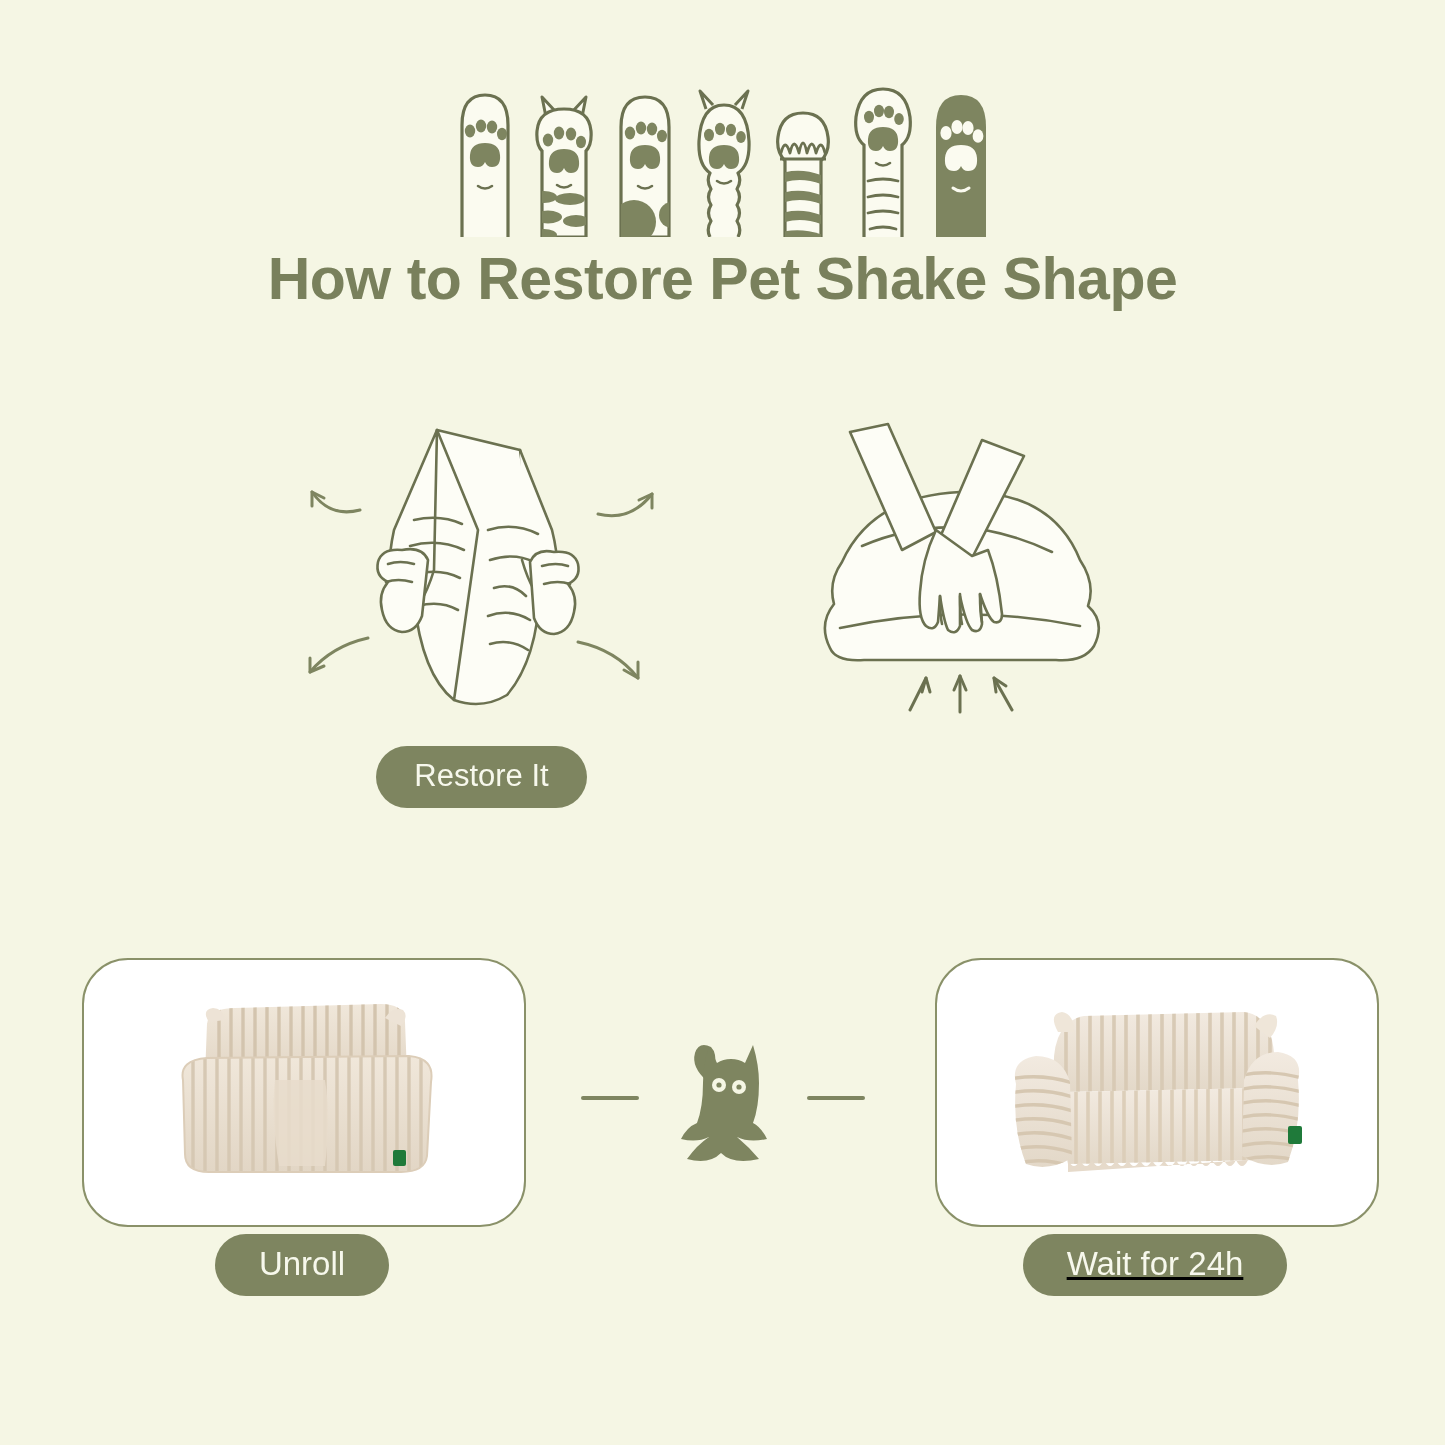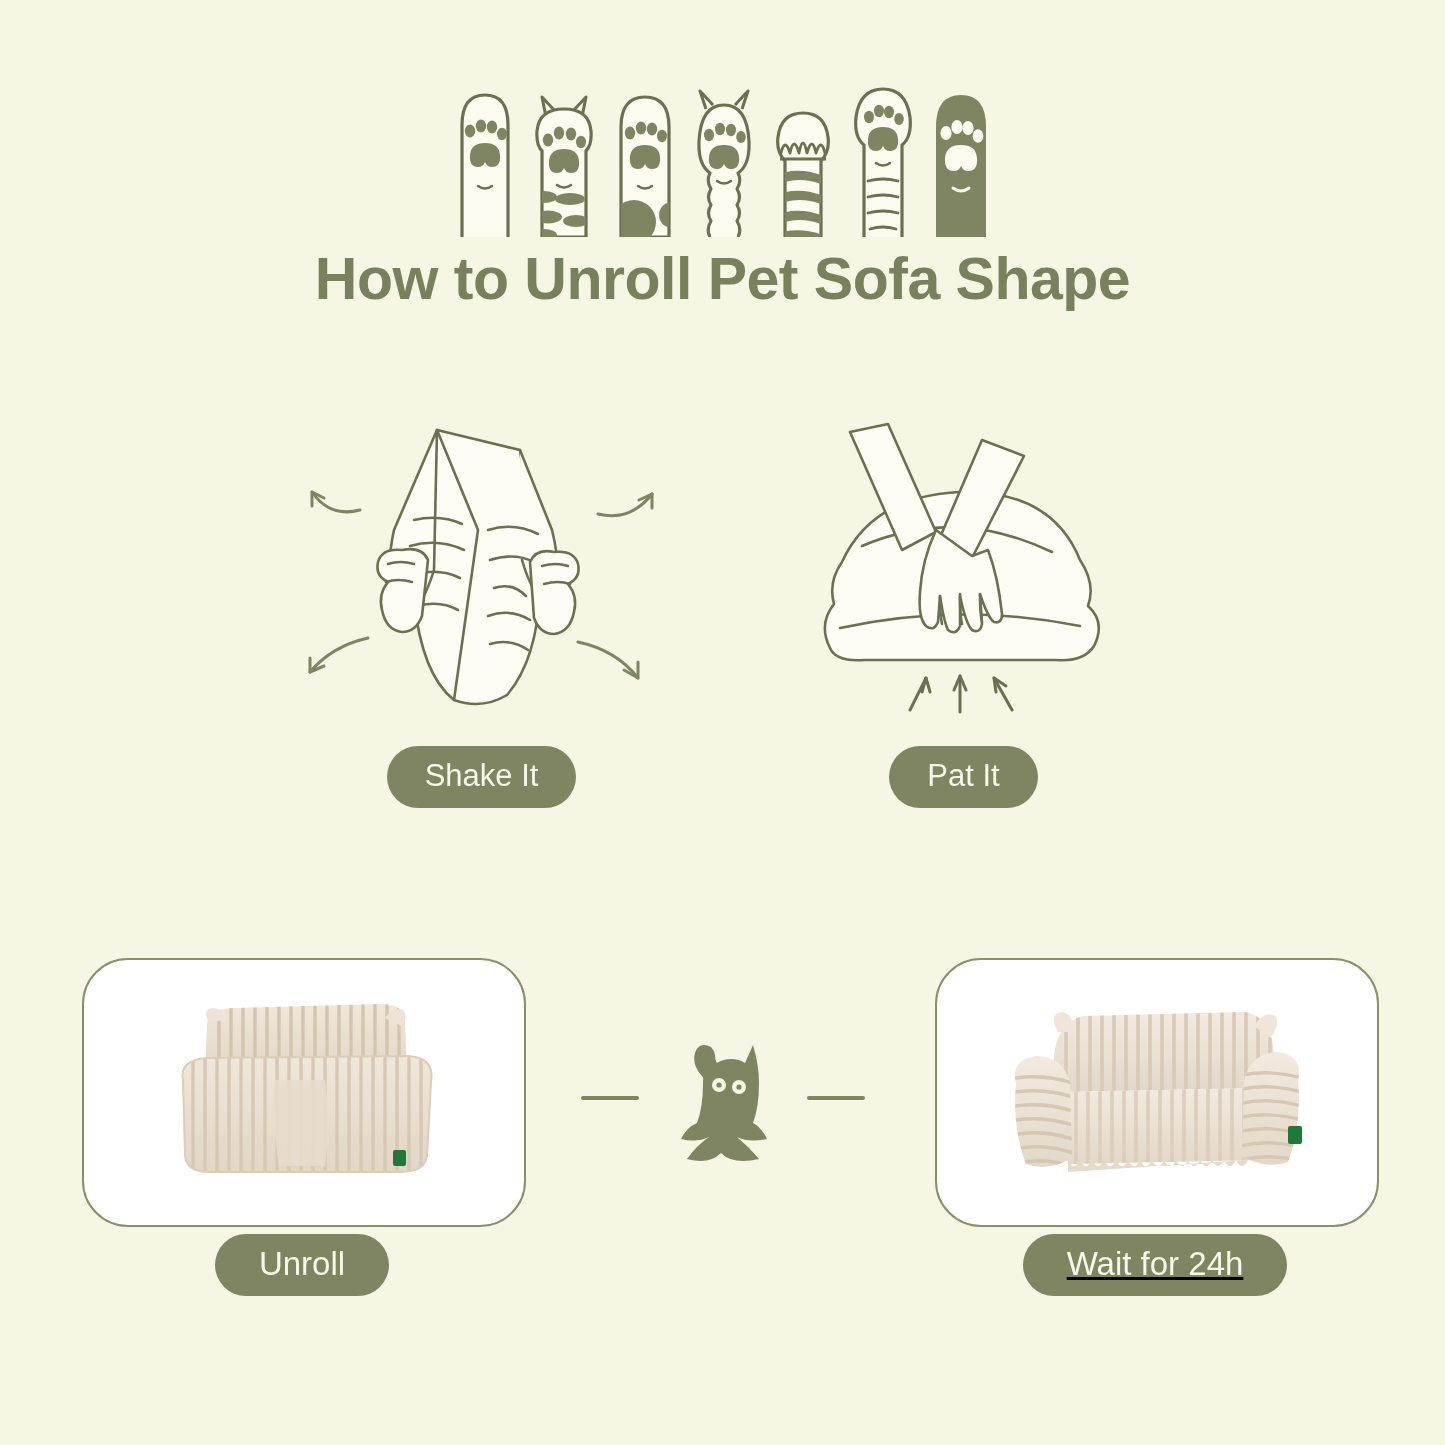--- a/index.html
+++ b/index.html
@@ -166,21 +166,21 @@
       <path d="M8 150 L8 40 Q8 8 33 8 Q58 8 58 40 L58 150 Z" fill="#7E8560"></path>
       <ellipse cx="18" cy="46" rx="5.6" ry="7" fill="#FBFBF0"></ellipse>
       <ellipse cx="29" cy="40" rx="5.6" ry="7" fill="#FBFBF0"></ellipse>
       <ellipse cx="40" cy="41" rx="5.6" ry="7" fill="#FBFBF0"></ellipse>
       <ellipse cx="50" cy="49" rx="5.4" ry="6.8" fill="#FBFBF0"></ellipse>
       <path d="M33 58 Q48 58 49 71 Q50 84 40 84 Q35 84 33 79 Q31 84 26 84 Q16 84 17 71 Q18 58 33 58 Z" fill="#FBFBF0"></path>
       <path d="M25 101 Q33 107 41 101" fill="none" stroke="#FBFBF0" stroke-width="3" stroke-linecap="round"></path>
     </svg>
   </div>
 
-  <div class="title">How to Unroll Pet Sofa Shape</div>
+  <div class="title">How to Restore Pet Shake Shape</div>
 
   <div class="steps">
 
     <div class="step">
       <div class="step-art">
         <svg width="400" height="330" viewBox="0 0 400 330">
           <g fill="none" stroke="#6B7150" stroke-width="2.6" stroke-linecap="round" stroke-linejoin="round">
 
             <path d="M155 20 L132 190 Q140 265 172 290 Q200 300 225 285 Q255 250 258 180 L238 40 Z" fill="#FDFDF6"></path>
             <path d="M155 20 L112 120 Q100 175 118 215 Q140 200 152 160 Z" fill="#FDFDF6"></path>
@@ -219,21 +219,21 @@
           <g fill="none" stroke="#7E8560" stroke-width="3" stroke-linecap="round">
             <path d="M86 228 Q50 236 28 262"></path>
             <path d="M28 262 L28 248 M28 262 L42 256"></path>
           </g>
           <g fill="none" stroke="#7E8560" stroke-width="3" stroke-linecap="round">
             <path d="M296 232 Q334 240 356 268"></path>
             <path d="M356 268 L356 252 M356 268 L342 260"></path>
           </g>
         </svg>
       </div>
-      <div class="pill">Shake It</div>
+      <div class="pill">Restore It</div>
     </div>
 
     <div class="step">
       <div class="step-art">
         <svg width="360" height="330" viewBox="0 0 360 330">
           <g fill="#FDFDF6" stroke="#6B7150" stroke-width="2.6" stroke-linecap="round" stroke-linejoin="round">
 
             <path d="M46 238 Q34 214 50 194 Q44 172 58 152 Q88 86 176 82 Q268 80 296 150
                      Q312 174 304 196 Q322 212 310 236 Q300 252 272 250 L80 250 Q52 252 46 238 Z"></path>
 
@@ -261,21 +261,20 @@
           <g stroke="#6B7150" stroke-width="3" stroke-linecap="round" fill="none">
             <path d="M176 302 L176 266"></path>
               <path d="M176 266 L170 280 M176 266 L182 280"></path>
           </g>
           <g stroke="#6B7150" stroke-width="3" stroke-linecap="round" fill="none">
             <path d="M228 300 L210 268"></path>
               <path d="M210 268 L212 282 M210 268 L222 276"></path>
           </g>
         </svg>
       </div>
-      <div class="pill">Pat It</div>
     </div>
 
   </div>
 
   <div class="compare">
 
     <div class="card left">
       <svg width="310" height="210" viewBox="0 0 310 210">
         <defs>
           <linearGradient id="fab" x1="0" y1="0" x2="0" y2="1">

